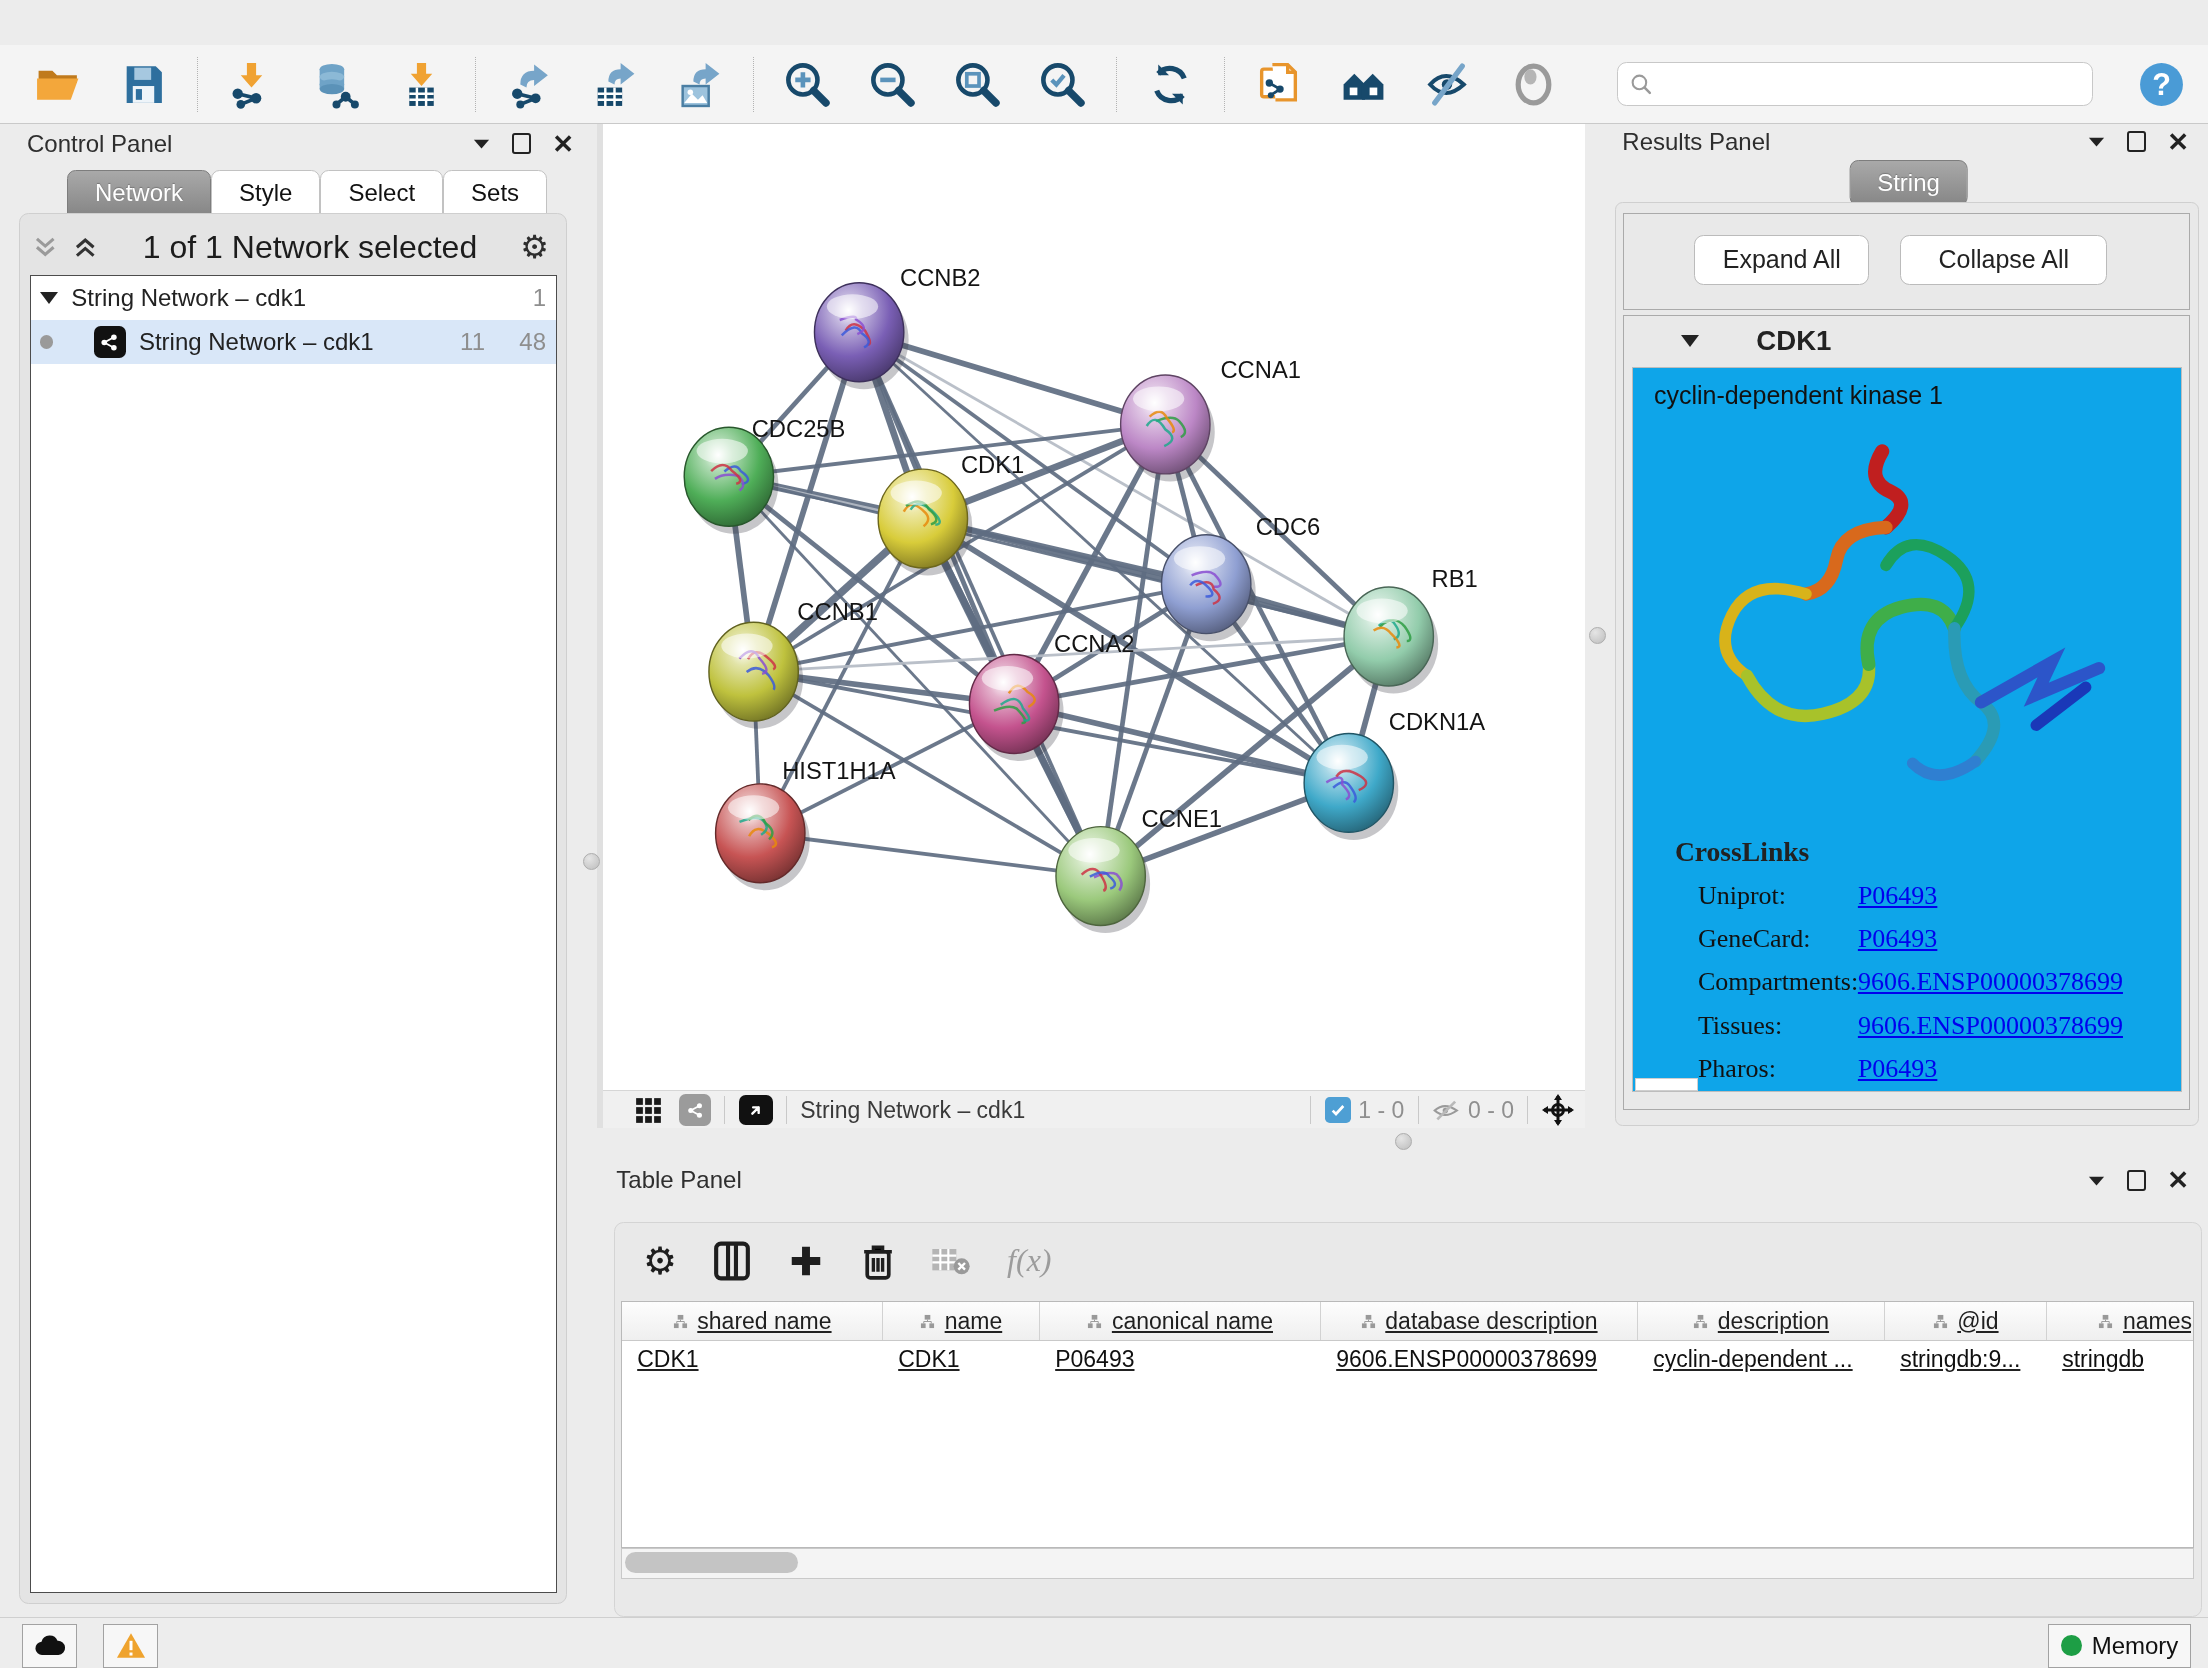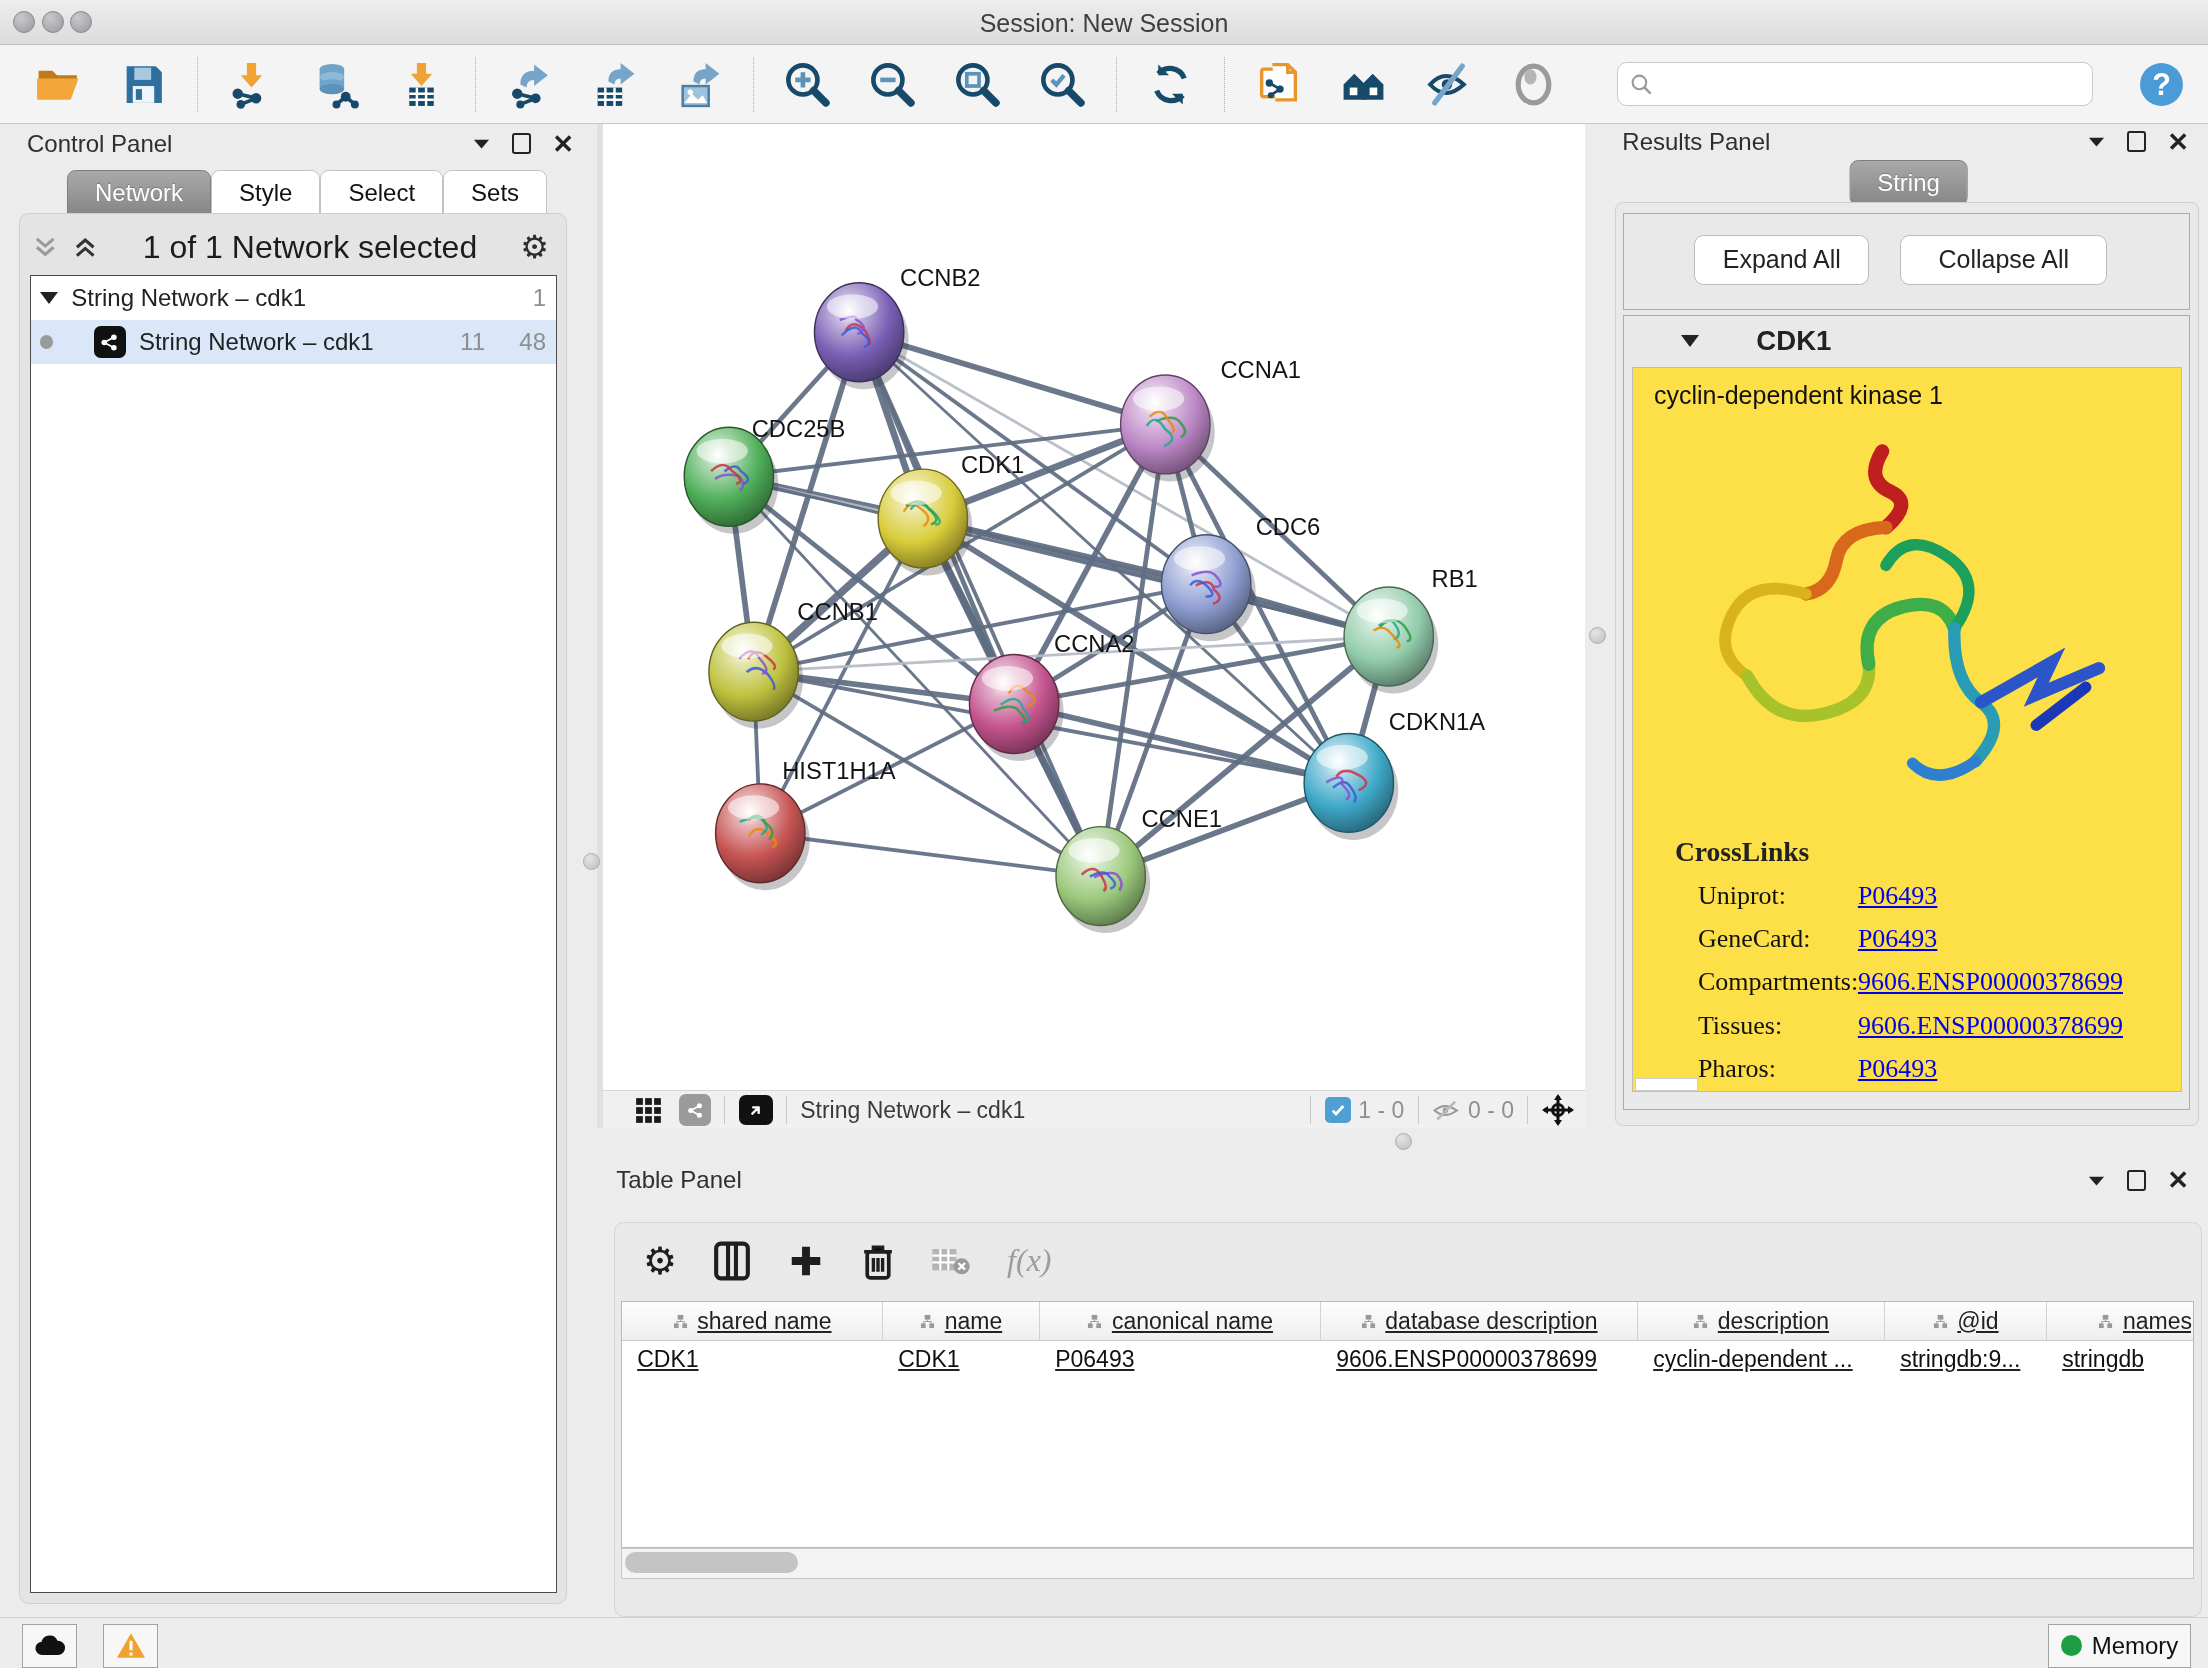--- a/index.html
+++ b/index.html
@@ -63,21 +63,21 @@
   #rp-header{position:absolute;left:13.3px;right:19px;top:3.8px;display:flex;justify-content:space-between;align-items:center;}
   #rp-tab{position:absolute;left:50%;transform:translateX(-50%);top:36px;}
   #rp-box{position:absolute;left:5.7px;top:78px;width:584px;height:924px;background:#e9e9e9;
           border:1px solid #cfcfcf;border-radius:7.6px;box-sizing:border-box;}
   #rp-btnbox{position:absolute;left:7.6px;top:9.5px;right:7.6px;height:95px;border:1.9px solid #aaa;background:#e9e9e9;}
   .rp-btn{position:absolute;top:21px;height:48px;background:#fff;border:1px solid #bbb;border-radius:9.5px;
           font-size:25px;display:flex;align-items:center;justify-content:center;}
   #cdk1-box{position:absolute;left:7.6px;top:112px;right:7.6px;bottom:15px;border:1.9px solid #aaa;background:#e9e9e9;}
   #cdk1-head{height:49px;display:flex;align-items:center;gap:57px;padding-left:57px;}
   #cdk1-head .gene{font-size:27.6px;font-weight:bold;}
-  #cdk1-inner{position:absolute;left:7.6px;top:51px;right:7.6px;bottom:17px;background:#fde047;border:1px solid #bdbdbd;overflow:hidden;}
+  #cdk1-inner{position:absolute;left:7.6px;top:51px;right:7.6px;bottom:17px;background:#0ea5e9;border:1px solid #bdbdbd;overflow:hidden;}
   #gene-desc{font-size:25px;color:#111;padding:13.3px 0 0 21px;}
   #xl-title{font-family:"Liberation Serif",serif;font-weight:bold;font-size:27.6px;margin:5.7px 0 0 42px;}
   .xl-row{display:flex;font-family:"Liberation Serif",serif;font-size:26px;margin:13.3px 0 0 65px;}
   .xl-label{width:160px;color:#111;}
   .xl-link{color:#0000ee;text-decoration:underline;}
   #rp-nub{position:absolute;left:1.9px;bottom:0;width:61px;height:11.4px;background:#fff;border:1px solid #cfcfcf;}
   
   #table-panel{position:absolute;left:603px;top:1153px;width:1605px;height:464px;background:#ececec;}
   #tp-header{position:absolute;left:13.3px;right:19px;top:13.3px;display:flex;justify-content:space-between;align-items:center;}
   #tp-box{position:absolute;left:10.5px;top:69px;width:1586px;height:393px;background:#e9e9e9;
@@ -99,26 +99,20 @@
   .bb-btn{position:absolute;top:5.7px;height:44px;background:#f7f7f7;border:1.9px solid #a2a2a2;
           display:flex;align-items:center;justify-content:center;gap:10px;box-sizing:border-box;}
   #memory-btn{right:17px;width:143px;font-size:24px;color:#111;}
   .status-dot{width:21px;height:21px;border-radius:50%;}
 </style>
 </head>
 <body>
 
 <div id="root">
 
-  <div id="titlebar">
-    <div class="tlight" style="left:13.3px"></div>
-    <div class="tlight" style="left:42px"></div>
-    <div class="tlight" style="left:70px"></div>
-    <div id="win-title">Session: New Session</div>
-  </div>
 
   <div id="toolbar">
     <div class="tgroup">
       <div class="ticon">
         <svg viewBox="0 0 32 32">
             <path d="M3 7h9l3 3h13v5H3z" fill="#c07a1c"></path>
             <path d="M2 12h27l-5 14H2z" fill="#f3a73b"></path>
           </svg>
       </div>
       <div class="ticon">

